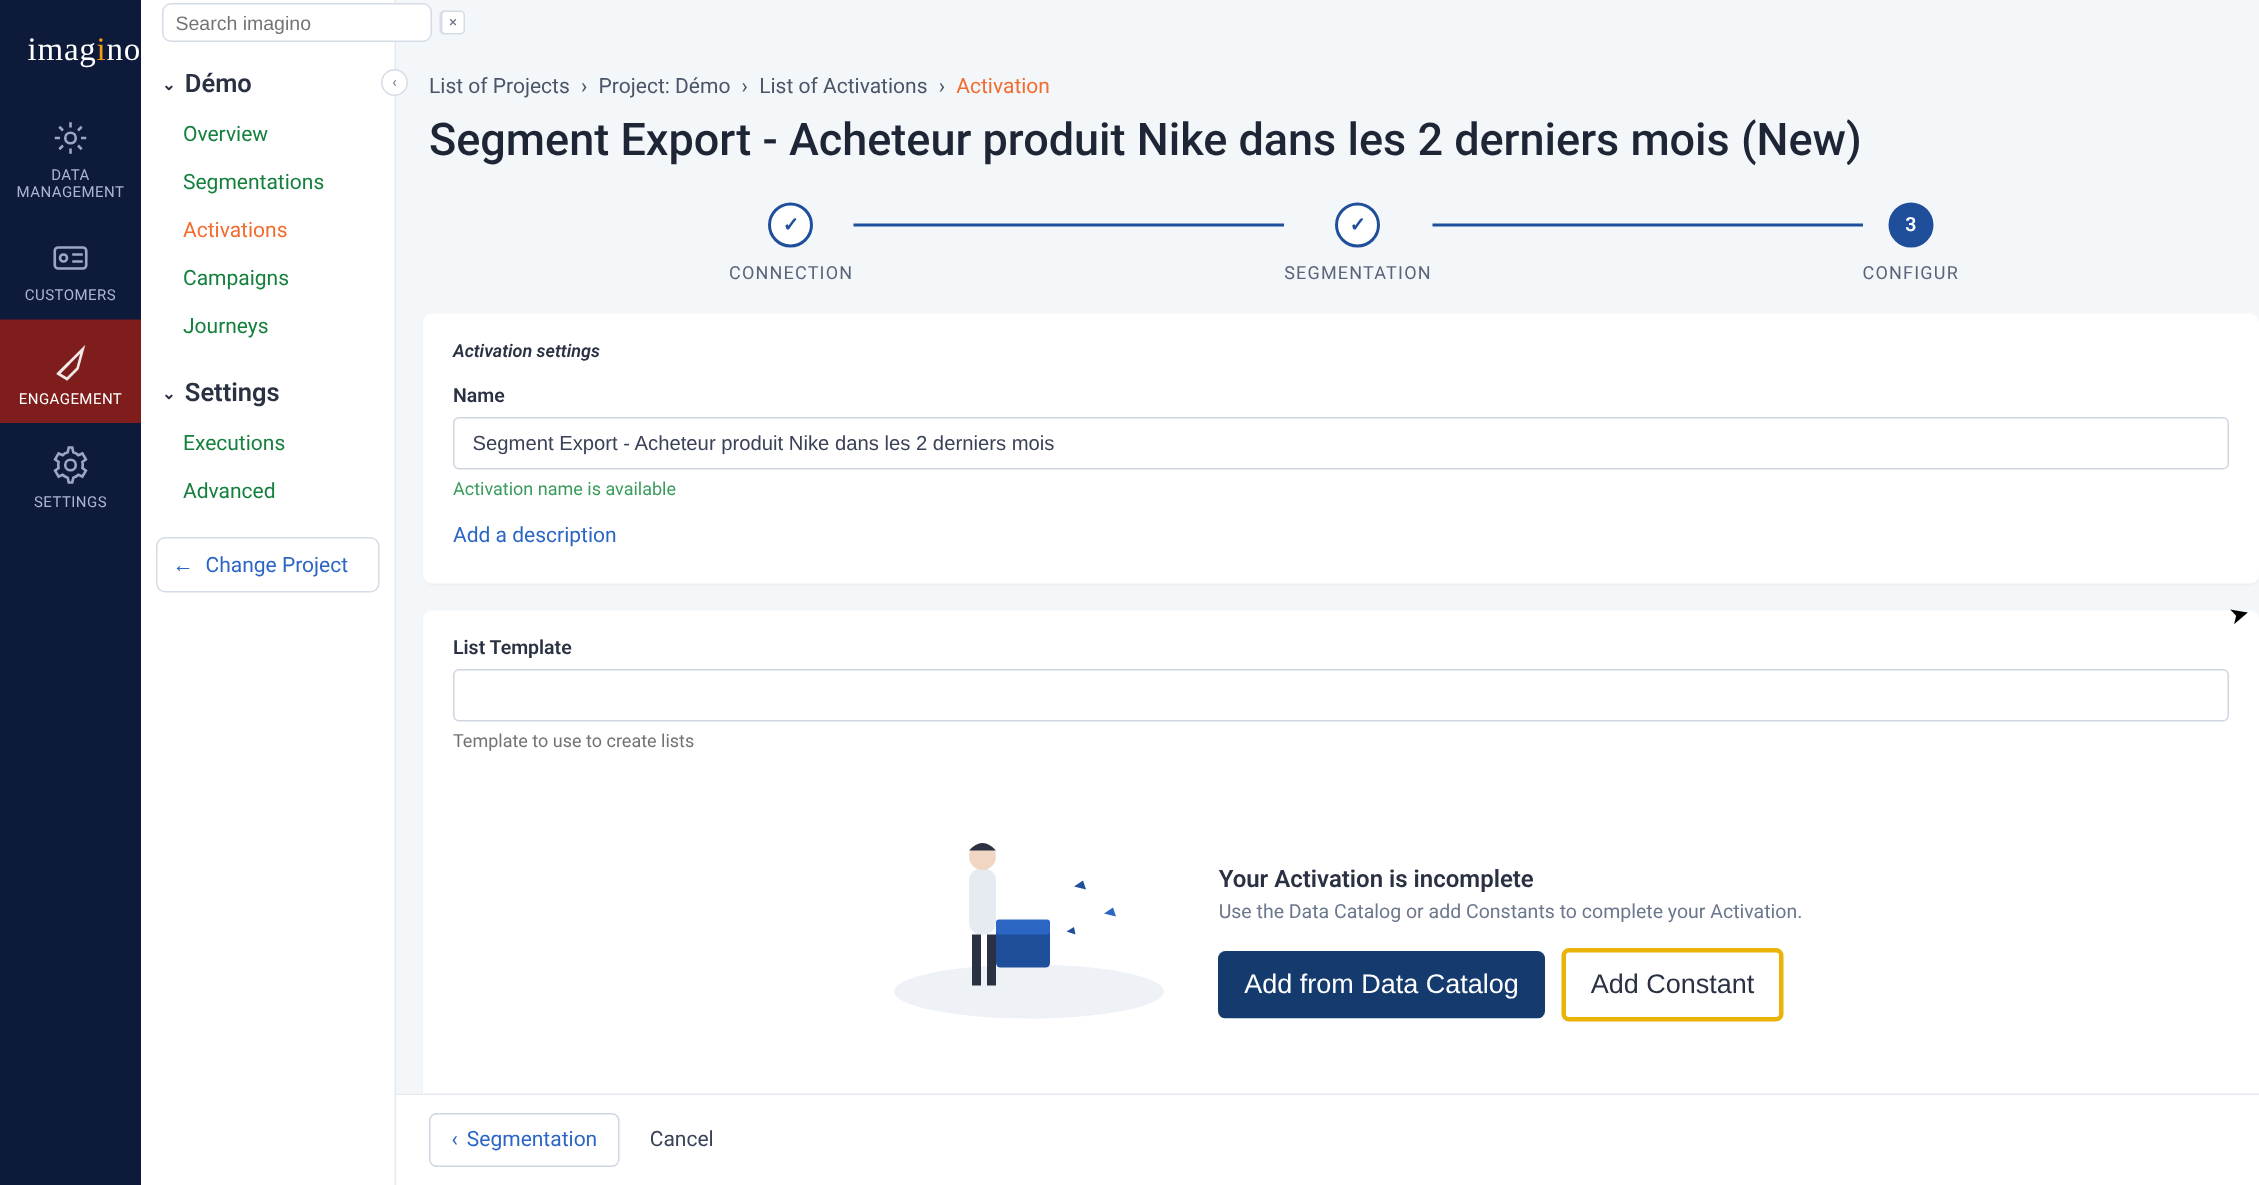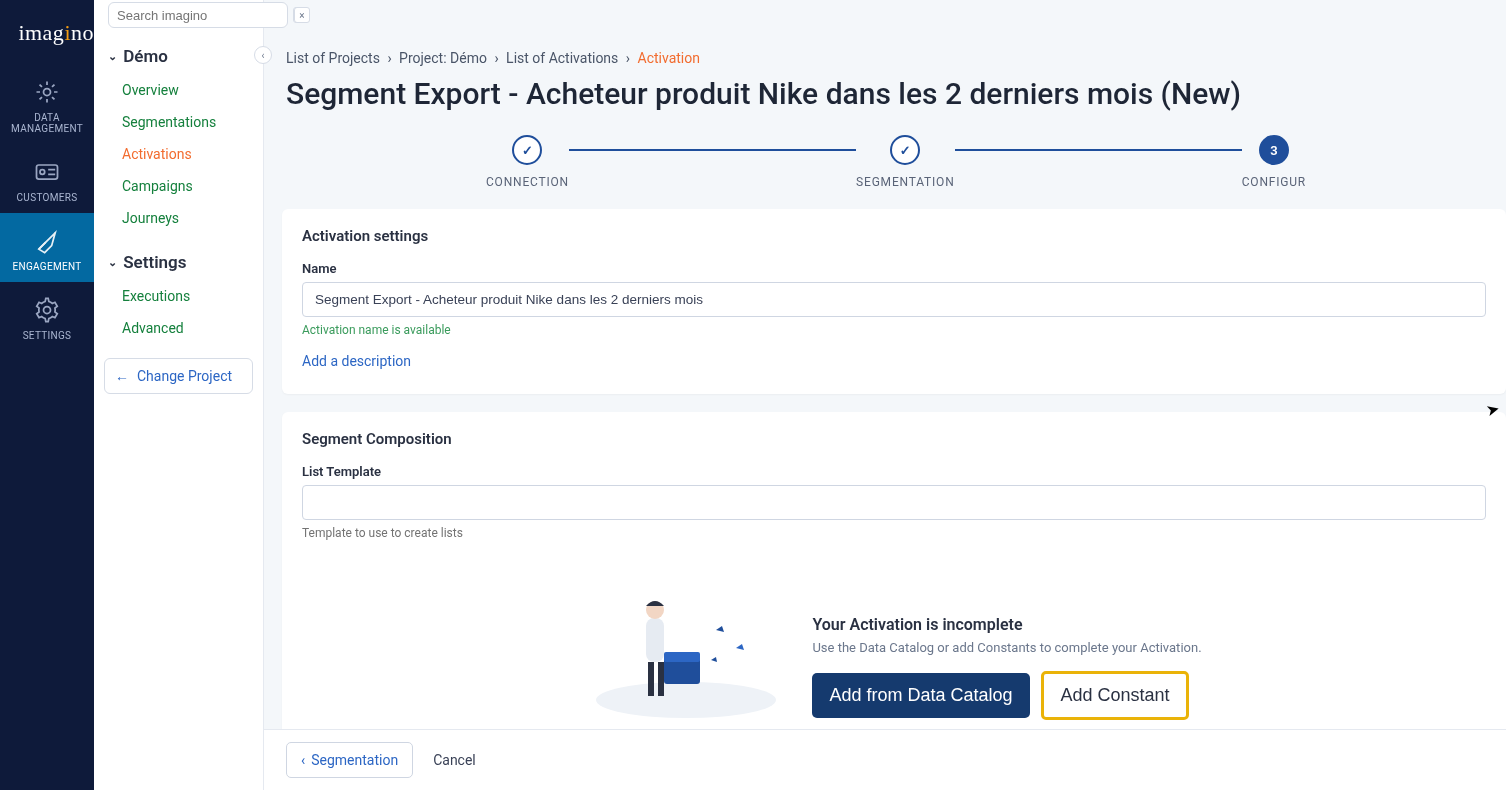--- a/index.html
+++ b/index.html
@@ -34,21 +34,21 @@
   .rail-item {
     width: 94px;
     padding: 14px 4px 10px 4px;
     text-align: center;
     font-size: 10px;
     letter-spacing: .3px;
     color: #aab6d1;
     cursor: pointer;
   }
   .rail-item.active {
-    background: #0369a1;
+    background: #7f1d1d;
     color: #fff;
     margin-left: 20px;
   }
   .rail-icon {
     display: block;
     margin: 0 auto 6px auto;
     width: 28px;
     height: 28px;
     color: inherit;
     opacity: .9;
@@ -212,23 +212,24 @@
   
   .panel {
     background: #fff;
     border-radius: 6px;
     padding: 18px 20px 24px 20px;
     margin-bottom: 18px;
     margin-left: -4px;
     box-shadow: 0 1px 2px rgba(0,0,0,.04);
   }
   .panel h3 {
-    font-size: 15px;
+    font-size: 12px;
     font-weight: 600;
     margin-bottom: 16px;
+    font-style: italic;
   }
   .field-label {
     font-size: 13px;
     font-weight: 600;
     color: #2a3142;
     margin-bottom: 6px;
     display: block;
   }
   .text-input {
     width: 100%;
@@ -451,21 +452,20 @@
 
   <div class="panel">
     <h3>Activation settings</h3>
     <label class="field-label">Name</label>
     <input class="text-input" type="text" value="Segment Export - Acheteur produit Nike dans les 2 derniers mois" style="">
     <div class="helper-ok">Activation name is available</div>
     <span class="link-action">Add a description</span>
   </div>
 
   <div class="panel" style="padding-bottom:50px">
-    <h3>Segment Composition</h3>
     <label class="field-label">List Template</label>
     <input class="text-input" type="text" value="" style="">
     <div class="helper-muted">Template to use to create lists</div>
 
     <div class="empty-state">
       <div class="illus">
         <svg viewBox="0 0 200 140" width="200" height="140">
           <ellipse cx="100" cy="120" rx="90" ry="18" fill="#eef2f7"></ellipse>
           <rect x="78" y="78" width="36" height="26" rx="3" fill="#1f4e9b"></rect>
           <rect x="78" y="72" width="36" height="10" rx="2" fill="#2c66c4"></rect>

